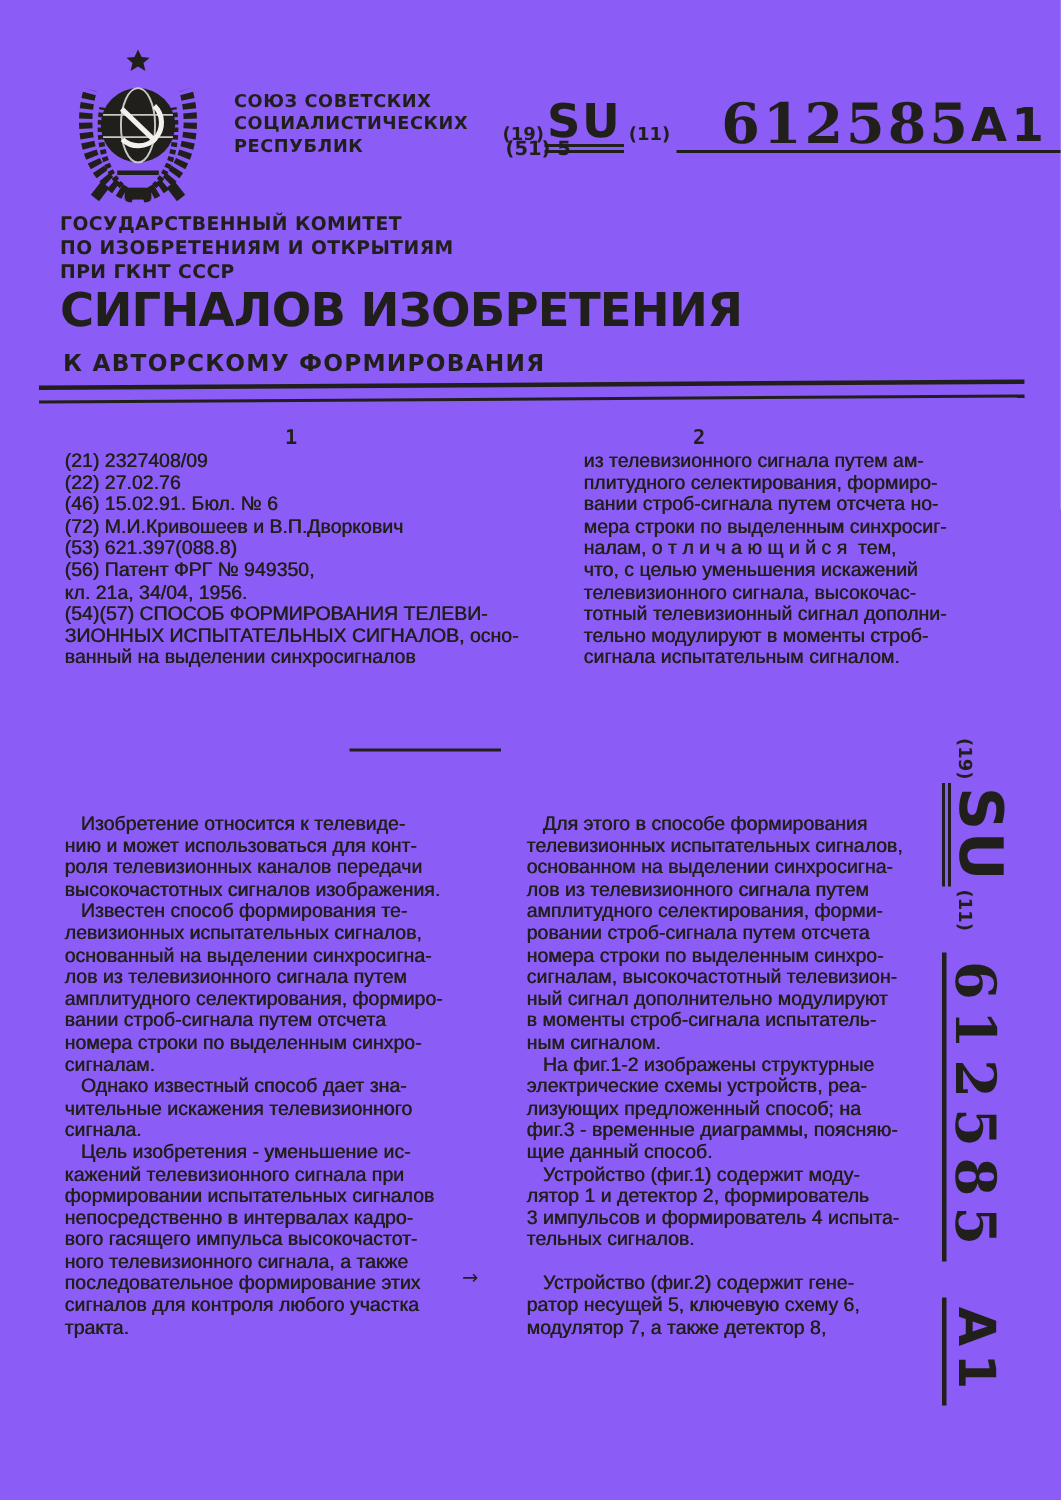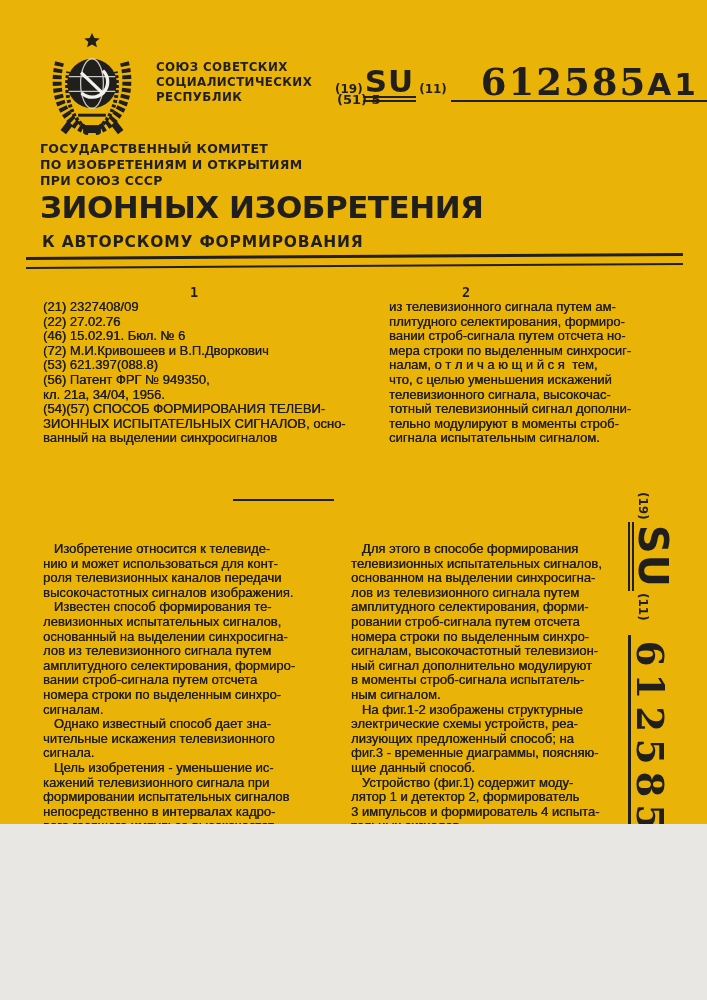--- a/index.html
+++ b/index.html
@@ -1,19 +1,19 @@
 <!DOCTYPE html>
 <html lang="ru"><head>
 <meta charset="utf-8">
 <style>
   html,body{margin:0;padding:0;}
   body{background:#e8e7e3;font-family:"DejaVu Sans",sans-serif;}
   .page{
-    position:relative;width:707px;height:824px;margin:0 auto;
-    background:#eab308;color:#211f1c;overflow:hidden;
+    position:relative;width:707px;height:1000px;margin:0 auto;
+    background:#8b5cf6;color:#211f1c;overflow:hidden;
   }
   
   .emblem{position:absolute;left:47px;top:32px;width:90px;height:103px;}
   .union{
     position:absolute;left:156px;top:60px;
     font-size:11.8px;font-weight:bold;line-height:15px;letter-spacing:.4px;
     white-space:pre-wrap;
   }
   .hdr-id{
     position:absolute;left:335px;top:56px;width:348px;height:46px;
@@ -139,23 +139,23 @@
       <span class="hdr-kind">A1</span>
     </span>
   </div>
 
   <div class="hdr-ipc-row">
     <span class="c51">(51) 5</span>
   </div>
 
   <div class="committee">ГОСУДАРСТВЕННЫЙ КОМИТЕТ
 ПО ИЗОБРЕТЕНИЯМ И ОТКРЫТИЯМ
-ПРИ СОЮЗ СССР</div>
-
-  <div class="title">ЗИОННЫХ ИЗОБРЕТЕНИЯ</div>
+ПРИ ГКНТ СССР</div>
+
+  <div class="title">СИГНАЛОВ ИЗОБРЕТЕНИЯ</div>
 
   <div class="subtitle">К АВТОРСКОМУ ФОРМИРОВАНИЯ</div>
 
   <div class="rule"></div>
 
   <div class="colnum colnum1">1</div>
   <div class="colnum colnum2">2</div>
 
   <div class="mono biblio">(21) 2327408/09
 (22) 27.02.76

